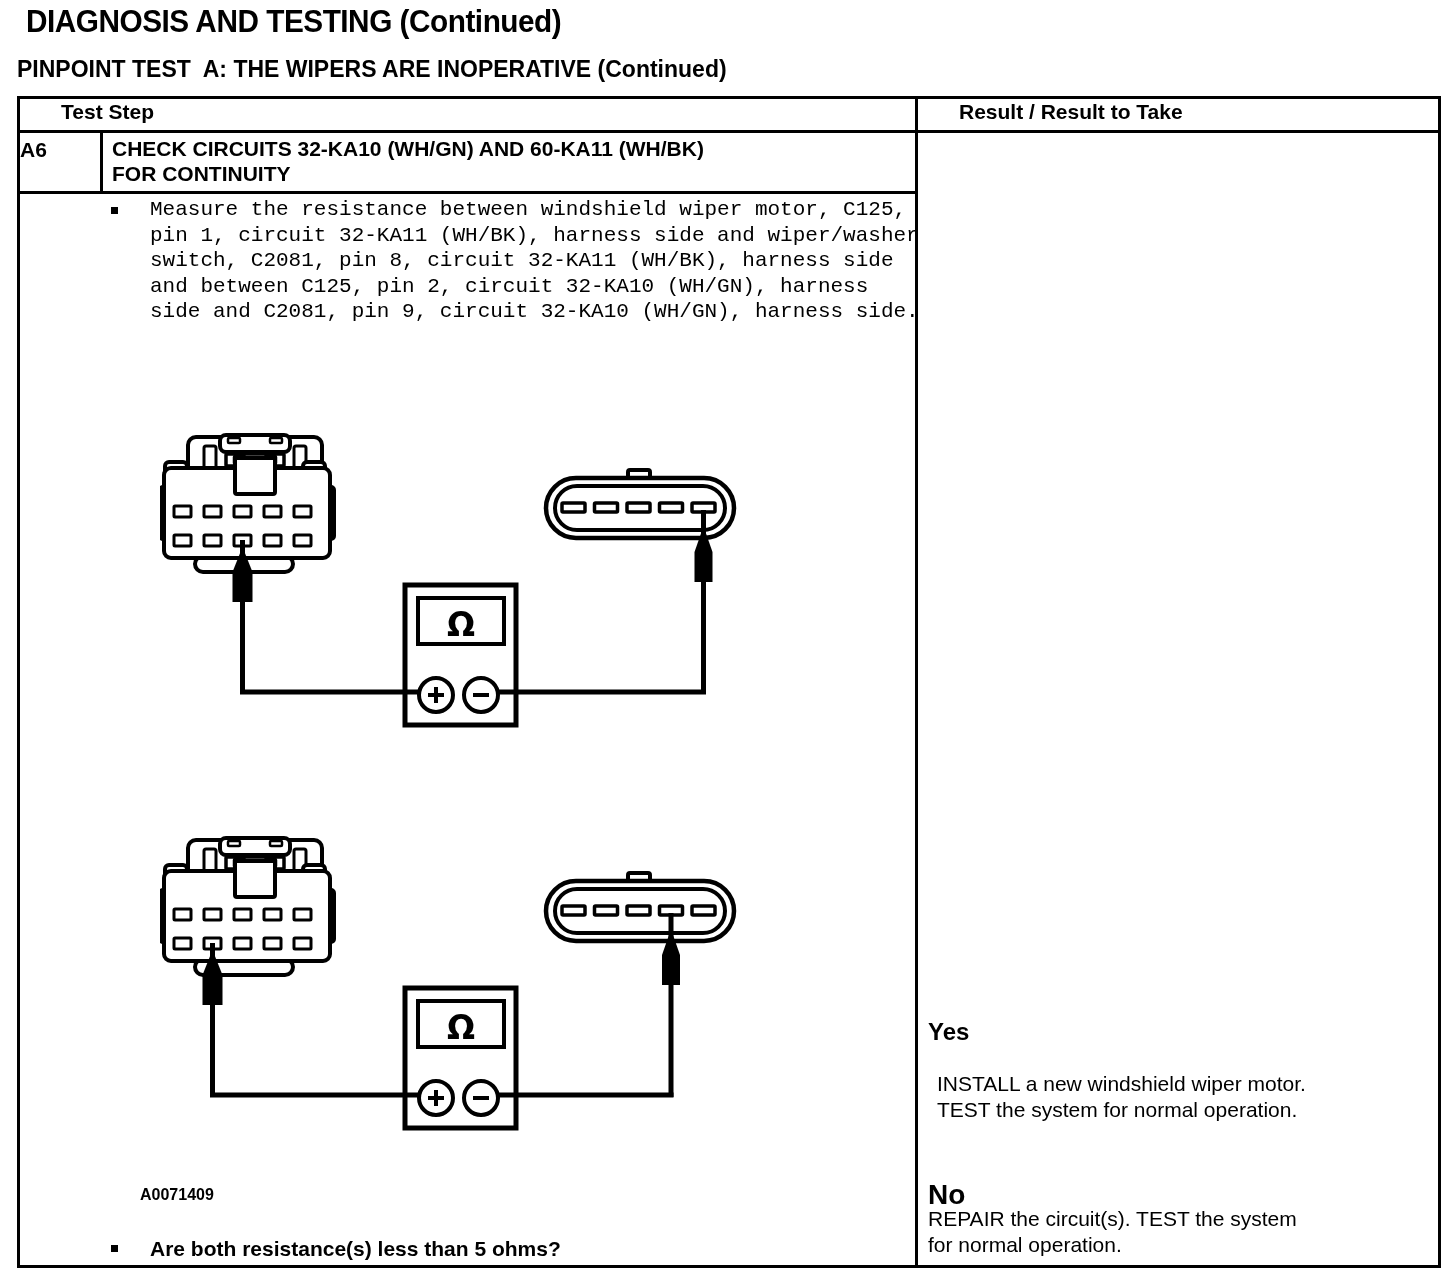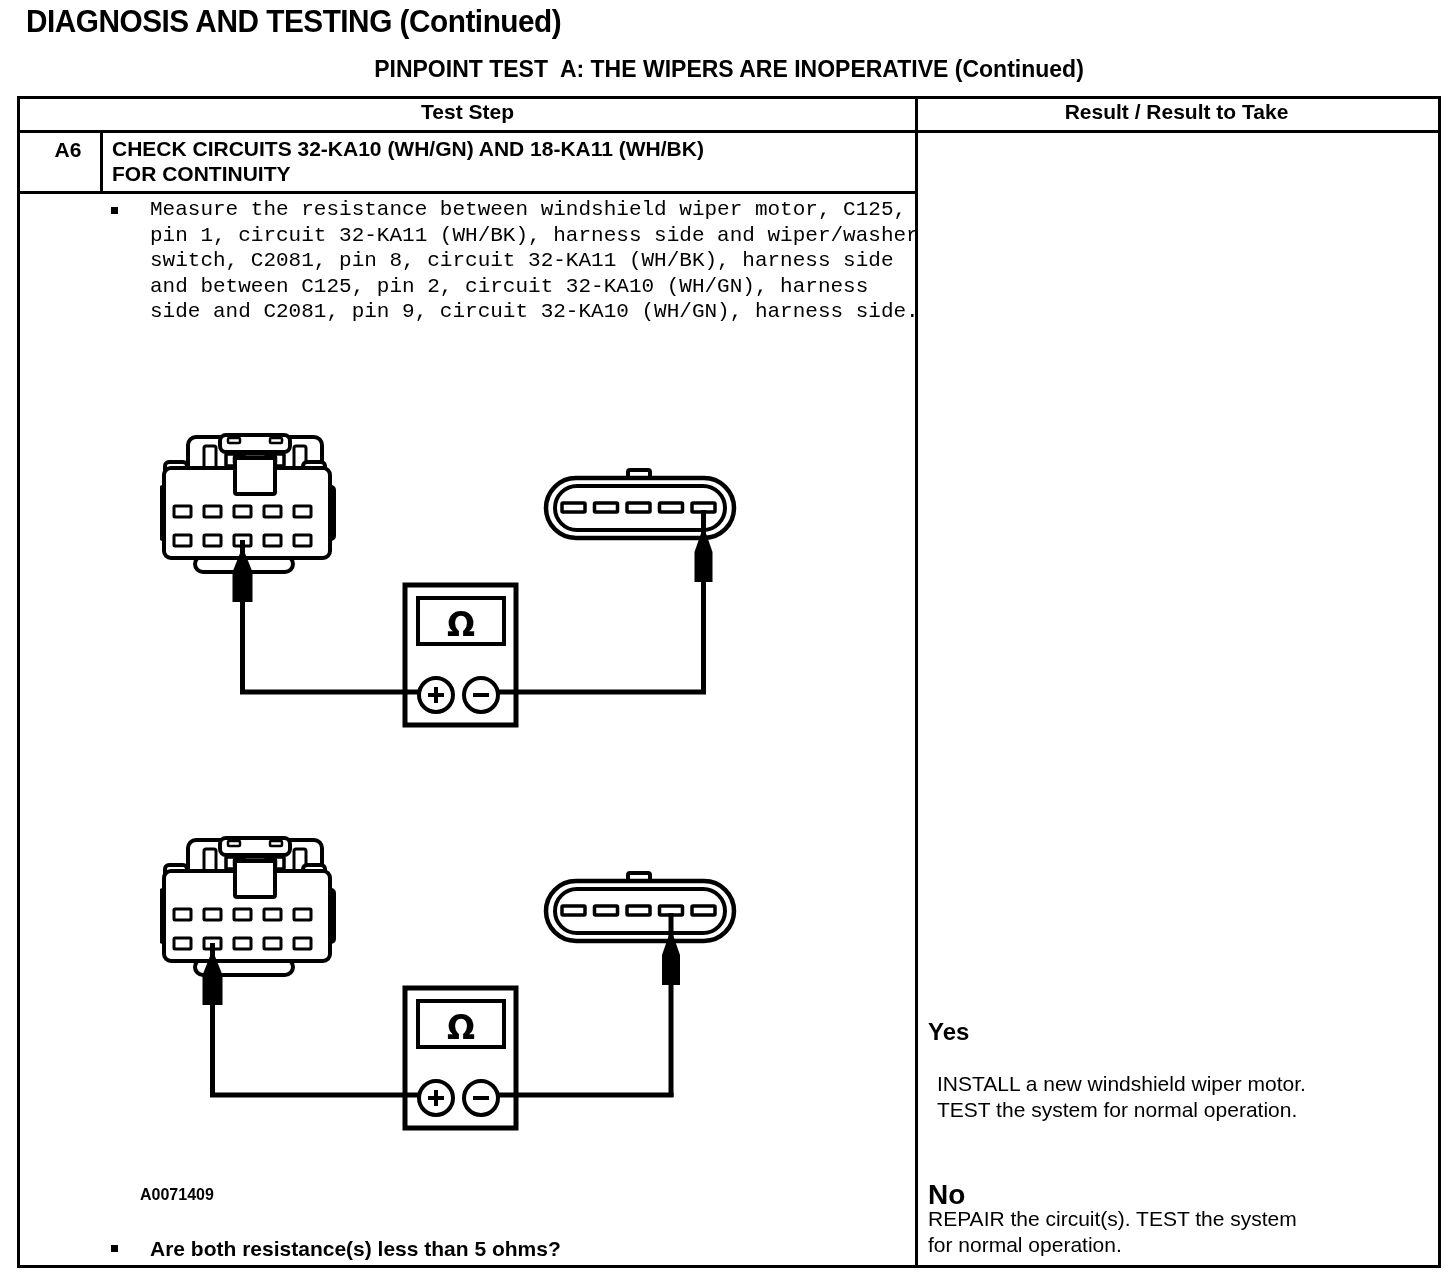--- a/index.html
+++ b/index.html
@@ -6,48 +6,48 @@
   body{
     width:1456px;height:1280px;position:relative;overflow:hidden;
     background:#ffffff;color:#000;
     font-family:"Liberation Sans",sans-serif;
   }
   .abs{position:absolute;}
   .b{font-weight:bold;}
   .line{position:absolute;background:#000;}
   .prelines{white-space:pre-line;}
   .pre{white-space:pre;}
-  .ctr{text-align:center;}
+  .ctr{text-align:left;}
   .bullet{position:absolute;width:7px;height:7px;background:#000;}
   #page-title{
     left:26px;top:4px;font-size:31px;font-weight:bold;
     letter-spacing:-0.5px;transform:scaleX(.96);transform-origin:left center;
   }
   #subtitle{left:17px;top:56px;width:1424px;font-size:23px;font-weight:bold;}
-  .hdr{top:100px;font-size:21px;font-weight:bold;}
+  .hdr{top:100px;font-size:21px;font-weight:bold;margin-left:41px;}
   .body-txt{font-size:21px;line-height:25.5px;}
   svg text{font-family:"DejaVu Sans","Liberation Sans",sans-serif;}
 </style>
 </head>
 <body>
 
 <div class="abs" id="page-title">DIAGNOSIS AND TESTING (Continued)</div>
 <div class="abs ctr pre" id="subtitle">PINPOINT TEST  A: THE WIPERS ARE INOPERATIVE (Continued)</div>
 
 <div class="abs" style="left:17px;top:96px;width:1418px;height:1166px;border:3px solid #000;"></div>
 <div class="line" style="left:17px;top:130px;width:1424px;height:3px;"></div>
 <div class="line" style="left:915px;top:96px;width:3px;height:1172px;"></div>
 <div class="line" style="left:100px;top:133px;width:3px;height:58px;"></div>
 <div class="line" style="left:17px;top:191px;width:901px;height:3px;"></div>
 
 <div class="abs ctr hdr" style="left:20px;width:895px;">Test Step</div>
 <div class="abs ctr hdr" style="left:918px;width:517px;">Result / Result to Take</div>
 
 <div class="abs ctr b" style="left:20px;top:138px;width:96px;font-size:21px;">A6</div>
-<div class="abs b prelines" style="left:112px;top:136px;width:800px;font-size:21px;line-height:25px;">CHECK CIRCUITS 32-KA10 (WH/GN) AND 18-KA11 (WH/BK)
+<div class="abs b prelines" style="left:112px;top:136px;width:800px;font-size:21px;line-height:25px;">CHECK CIRCUITS 32-KA10 (WH/GN) AND 60-KA11 (WH/BK)
 FOR CONTINUITY</div>
 
 <div class="bullet" style="left:111px;top:207px;"></div>
 <div class="abs body-txt prelines" style="left:150px;top:197px;width:775px;font-family:Liberation Mono, monospace;">Measure the resistance between windshield wiper motor, C125,
 pin 1, circuit 32-KA11 (WH/BK), harness side and wiper/washer
 switch, C2081, pin 8, circuit 32-KA11 (WH/BK), harness side
 and between C125, pin 2, circuit 32-KA10 (WH/GN), harness
 side and C2081, pin 9, circuit 32-KA10 (WH/GN), harness side.</div>
 
 <svg class="abs" style="left:160px;top:432px;" width="620" height="300" viewBox="0 0 620 300">

